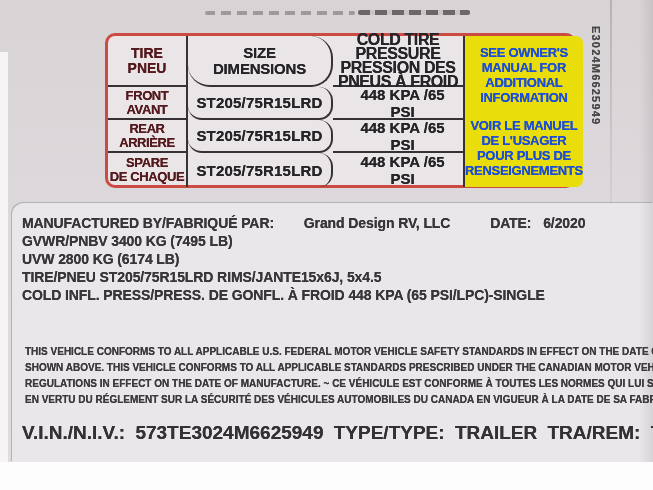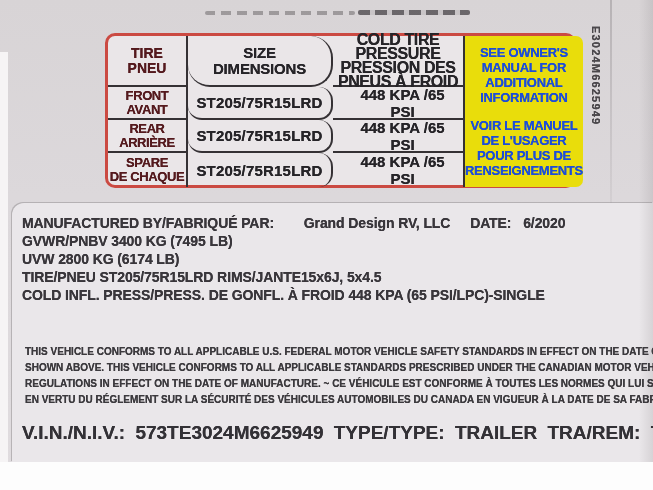--- a/index.html
+++ b/index.html
@@ -47,21 +47,21 @@
 
   
   .vcode{position:absolute;left:602px;top:26px;transform-origin:0 0;transform:rotate(90deg);
     font-size:11px;font-weight:600;letter-spacing:1.2px;color:#4b484c;white-space:nowrap;}
 
   
   .info{position:absolute;left:22px;top:214px;font-size:14px;font-weight:bold;
     color:#39363b;letter-spacing:-.1px;white-space:nowrap;}
   .info .iline{height:18px;line-height:18px;}
   .mfr{margin-left:26px;}
-  .dlabel{margin-left:16px;}
+  .dlabel{margin-left:36px;}
   .dvalue{margin-left:8px;}
 
   
   .compliance{position:absolute;left:25px;top:344px;font-size:10px;font-weight:bold;
     color:#3c3a3e;letter-spacing:0;white-space:nowrap;}
   .compliance div{height:16px;line-height:16px;}
 
   
   .vin{position:absolute;left:22px;top:422px;font-size:19px;font-weight:bold;
     color:#333136;white-space:nowrap;}

